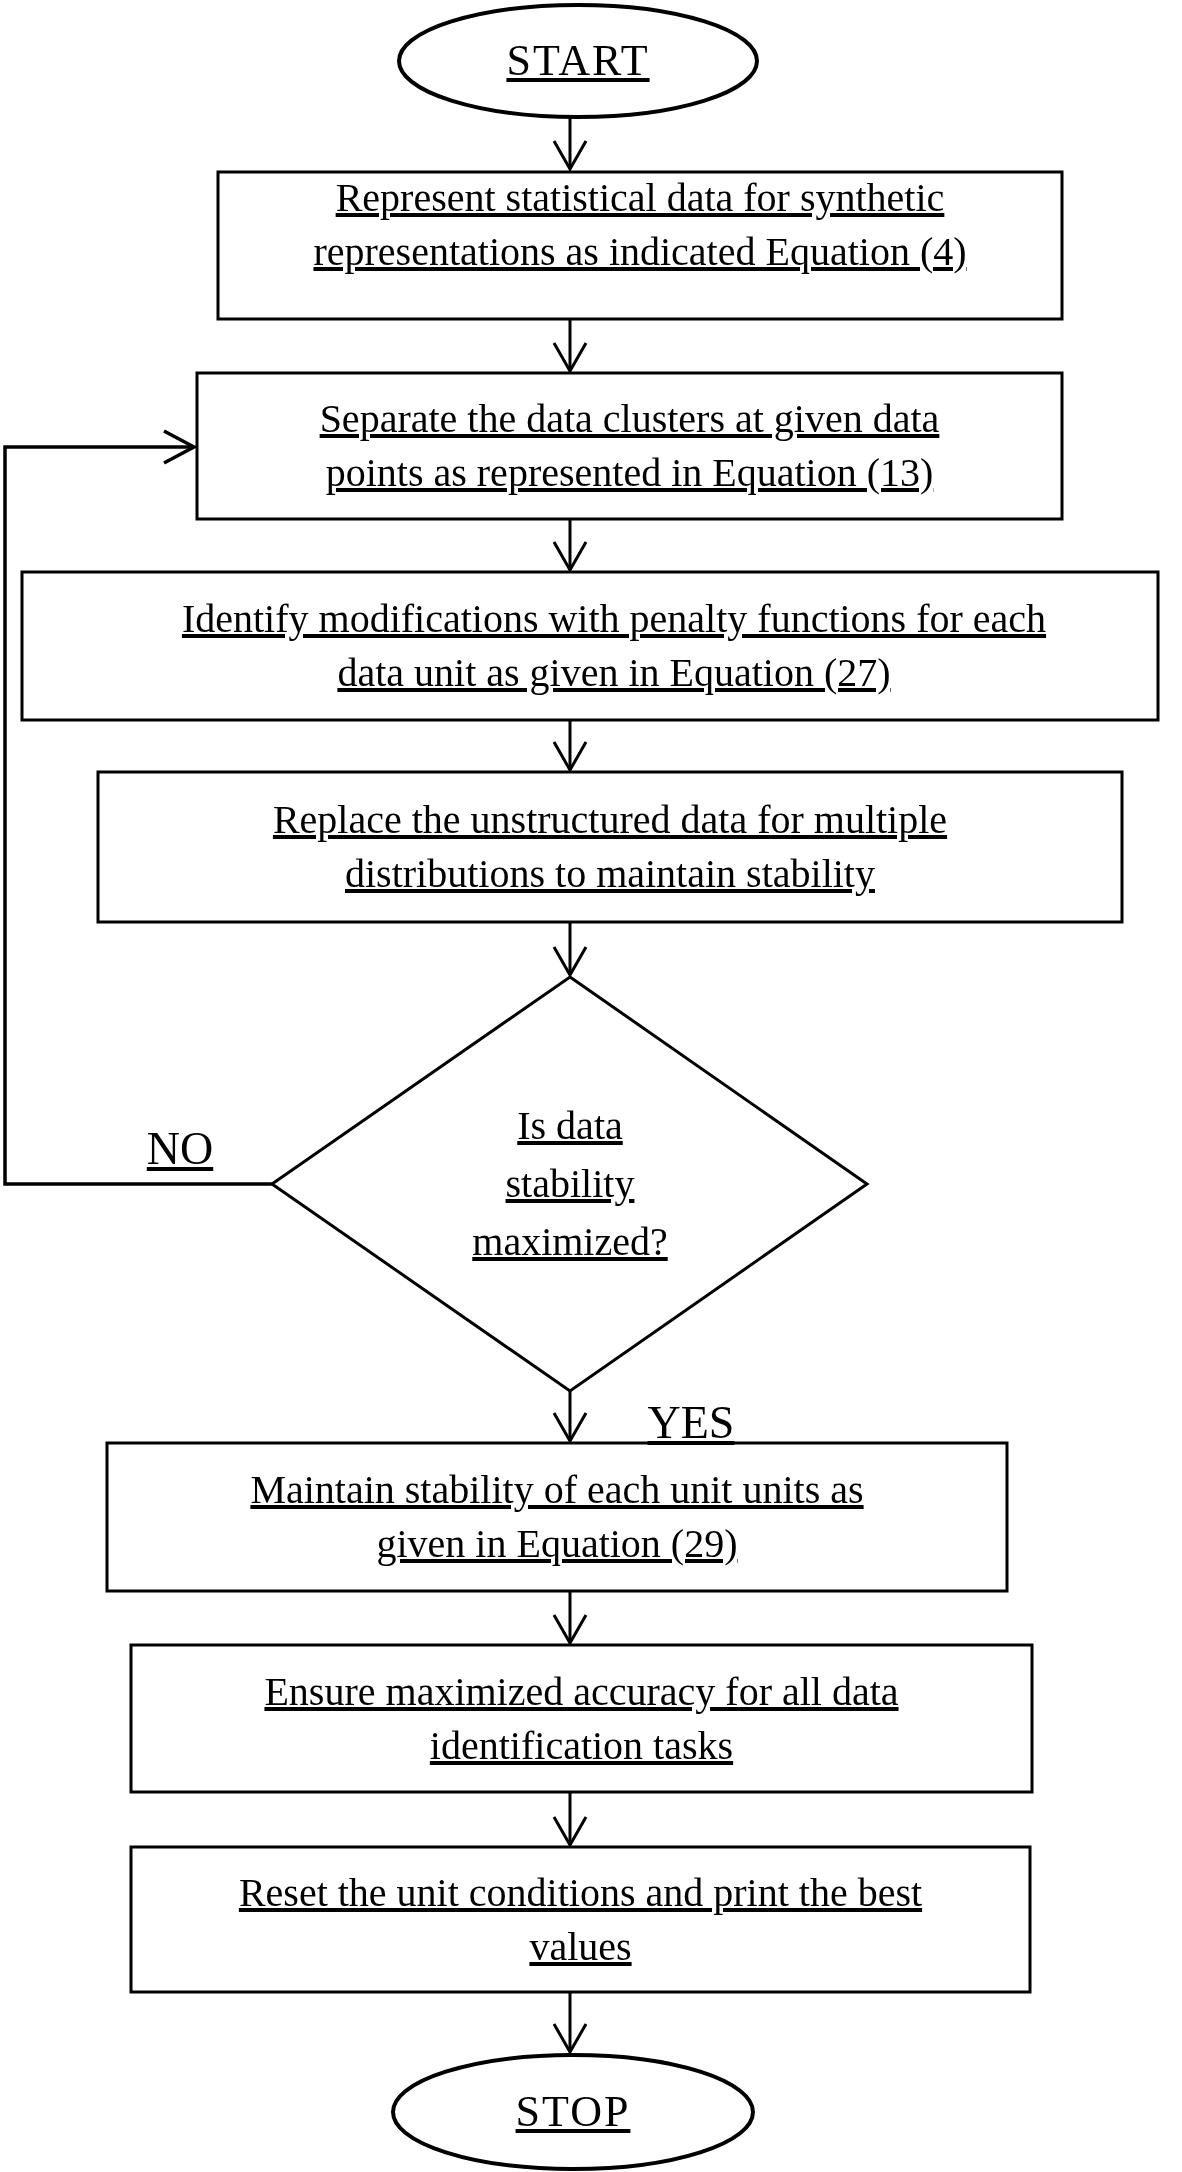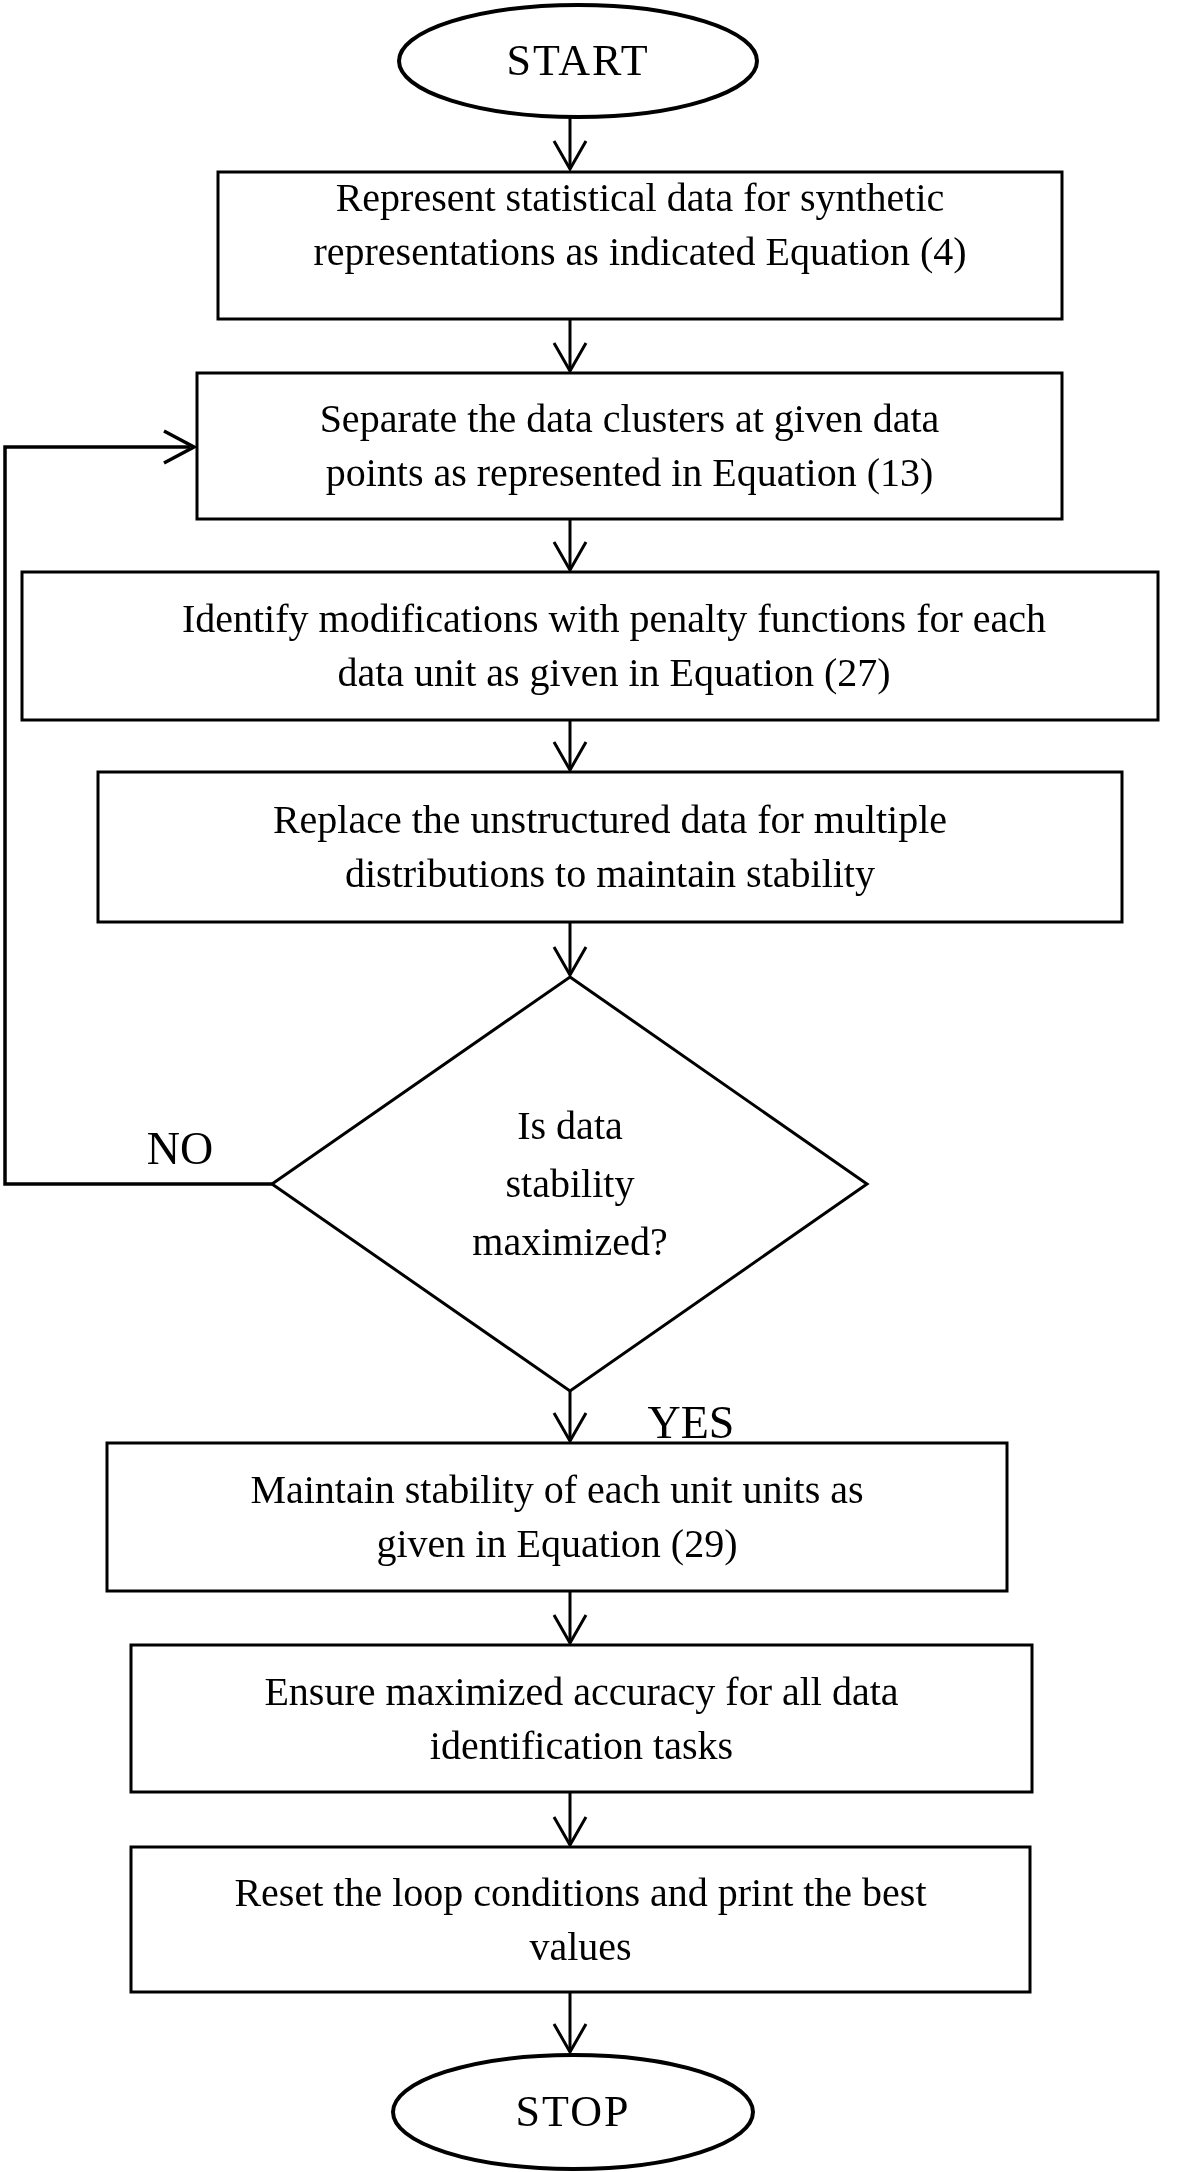--- a/index.html
+++ b/index.html
@@ -17,21 +17,21 @@
     position: absolute;
     display: flex;
     flex-direction: column;
     align-items: center;
     justify-content: center;
     text-align: center;
     font-size: 40px;
     line-height: 54px;
     color: #000000;
   }
-  .txt span { display: block; white-space: nowrap; }
+  .txt span { display: block; white-space: nowrap; text-decoration: underline; }
   .terminator-label { font-size: 44px; letter-spacing: 2px; }
   .branch-label { font-size: 46px; }
   .decision-text { font-size: 40px; line-height: 58px; }
 </style>
 </head>
 <body>
 
 <div class="canvas">
 
   <svg width="1182" height="2172" viewBox="0 0 1182 2172" fill="none" stroke="#000000">
@@ -149,21 +149,21 @@
     <span>Maintain stability of each unit units as</span>
     <span>given in Equation (29)</span>
   </div>
 
   <div class="txt" style="left:131px; top:1645px; width:901px; height:147px;">
     <span>Ensure maximized accuracy for all data</span>
     <span>identification tasks</span>
   </div>
 
   <div class="txt" style="left:131px; top:1847px; width:899px; height:145px;">
-    <span>Reset the loop conditions and print the best</span>
+    <span>Reset the unit conditions and print the best</span>
     <span>values</span>
   </div>
 
   <div class="txt terminator-label" style="left:394px; top:2055px; width:358px; height:114px;">
     <span>STOP</span>
   </div>
 
 </div>
 
 </body></html>

